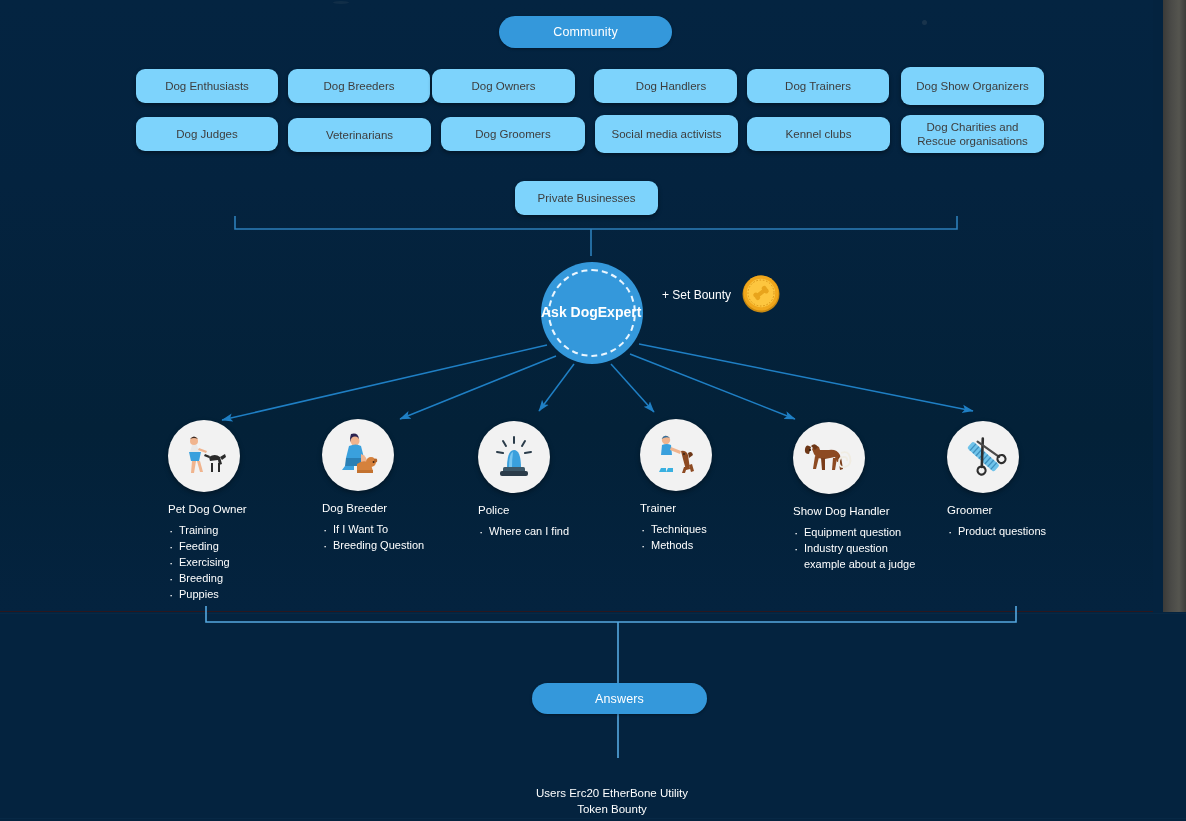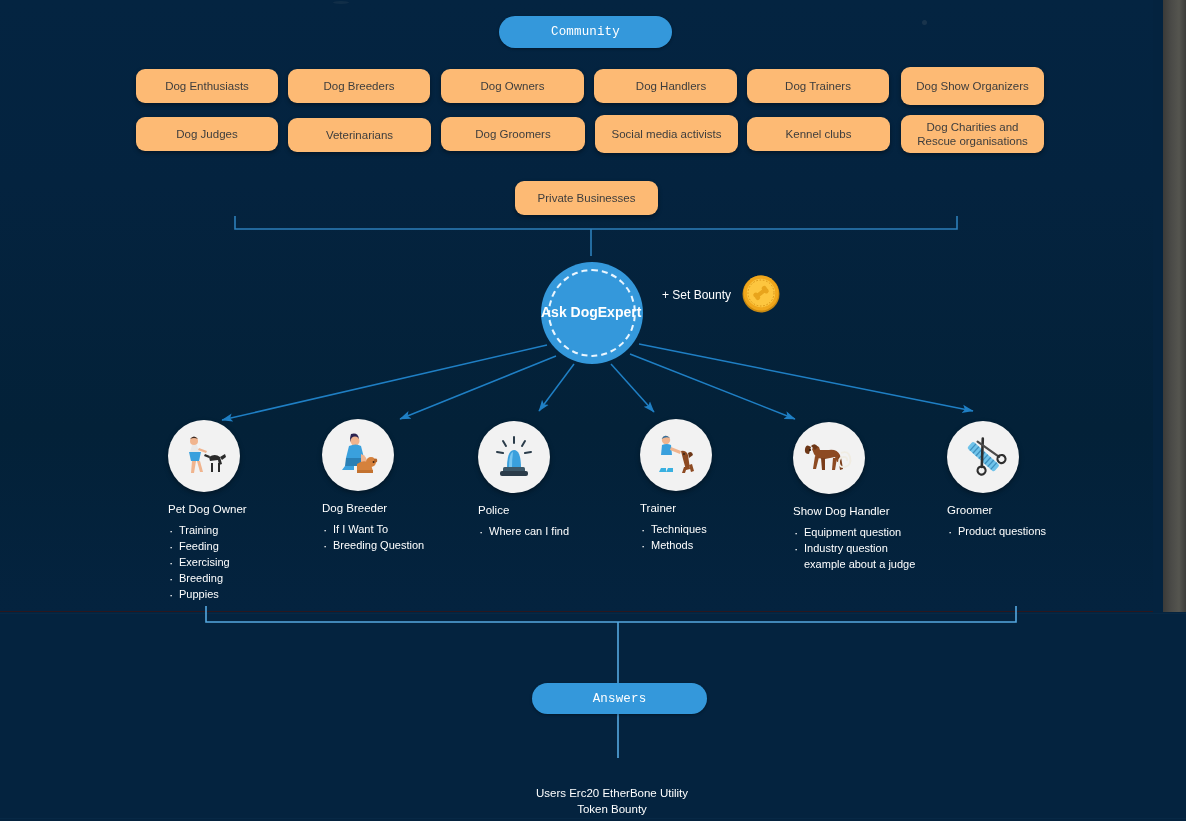--- a/index.html
+++ b/index.html
@@ -25,25 +25,24 @@
 
   
   svg.links{position:absolute;top:0;left:0;width:1186px;height:821px;pointer-events:none;}
 
   
   .pill{
     position:absolute;background:#3498db;border-radius:22px;
     color:#ffffff;font-size:12.5px;display:flex;align-items:center;
     justify-content:center;text-align:center;letter-spacing:.15px;
     box-shadow:0 1px 3px rgba(0,0,0,.35);
-    font-family:Liberation Mono, monospace;
   }
   
   .card{
-    position:absolute;background:#fdba74;border-radius:9px;
+    position:absolute;background:#7dd3fc;border-radius:9px;
     color:#3d3d3d;font-size:11.5px;line-height:1.25;
     display:flex;align-items:center;justify-content:center;text-align:center;
     box-shadow:0 2px 4px rgba(0,0,0,.40);
     padding:0 6px;box-sizing:border-box;
   }
 
   
   .hub{
     position:absolute;border-radius:50%;background:#3498db;
     display:flex;align-items:center;justify-content:flex-start;
@@ -136,21 +135,21 @@
   <div class="pill" style="left:499px;top:16px;width:173px;height:32px;">
     <span>Community</span>
   </div>
 
   <div class="card" style="left:136px;top:69px;width:142px;height:34px;">
     <span>Dog Enthusiasts</span>
   </div>
   <div class="card" style="left:288px;top:69px;width:142px;height:34px;">
     <span>Dog Breeders</span>
   </div>
-  <div class="card" style="left:441px;top:69px;width:143px;height:34px;">
+  <div class="card" style="left:432px;top:69px;width:143px;height:34px;">
     <span>Dog Owners</span>
   </div>
   <div class="card" style="left:594px;top:69px;width:143px;height:34px;padding-left:17px;">
     <span>Dog Handlers</span>
   </div>
   <div class="card" style="left:747px;top:69px;width:142px;height:34px;">
     <span>Dog Trainers</span>
   </div>
   <div class="card" style="left:901px;top:67px;width:143px;height:38px;">
     <span>Dog Show Organizers</span>

